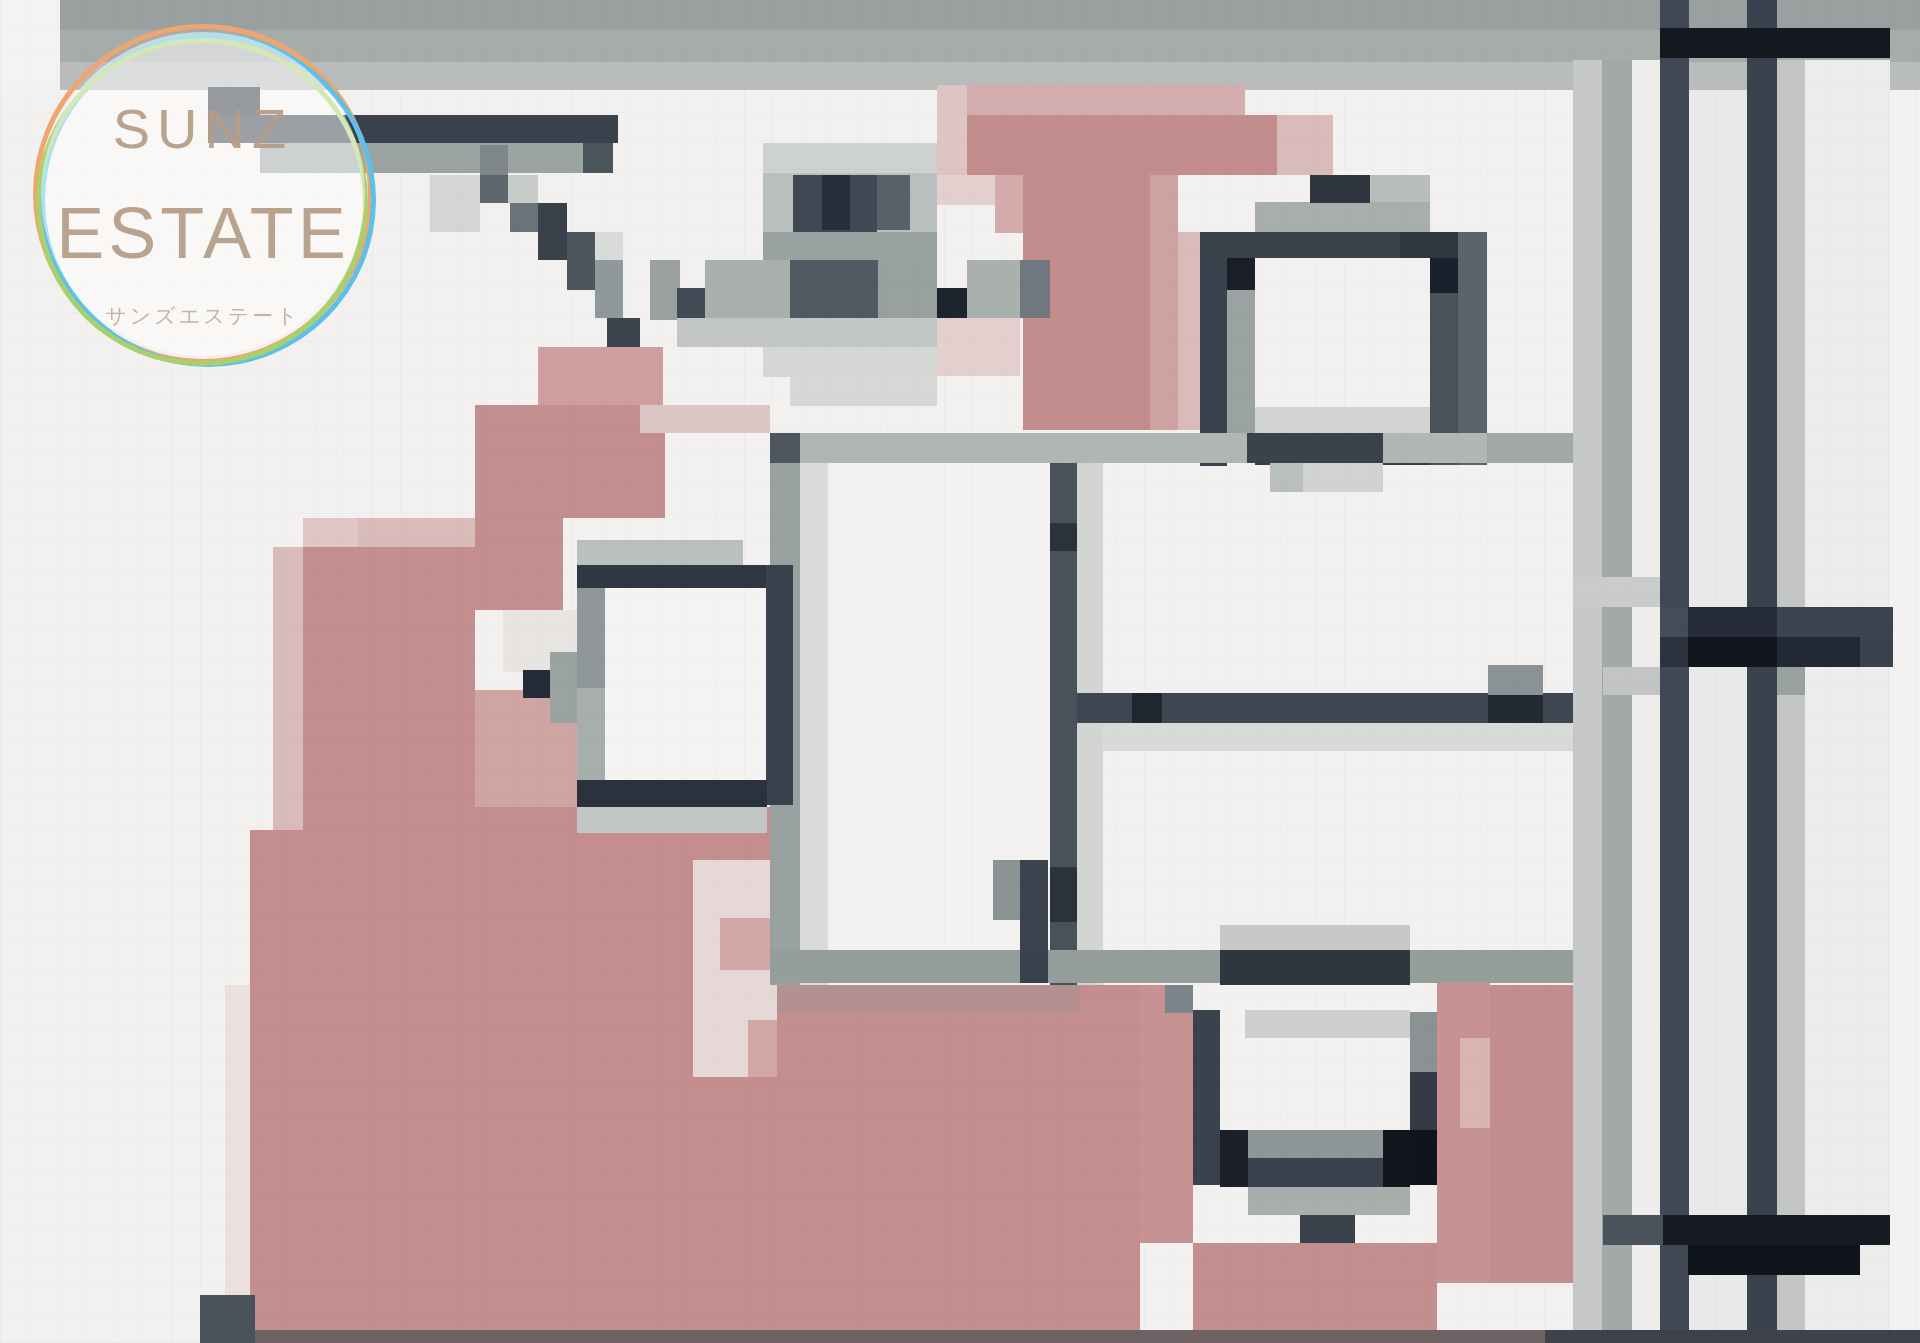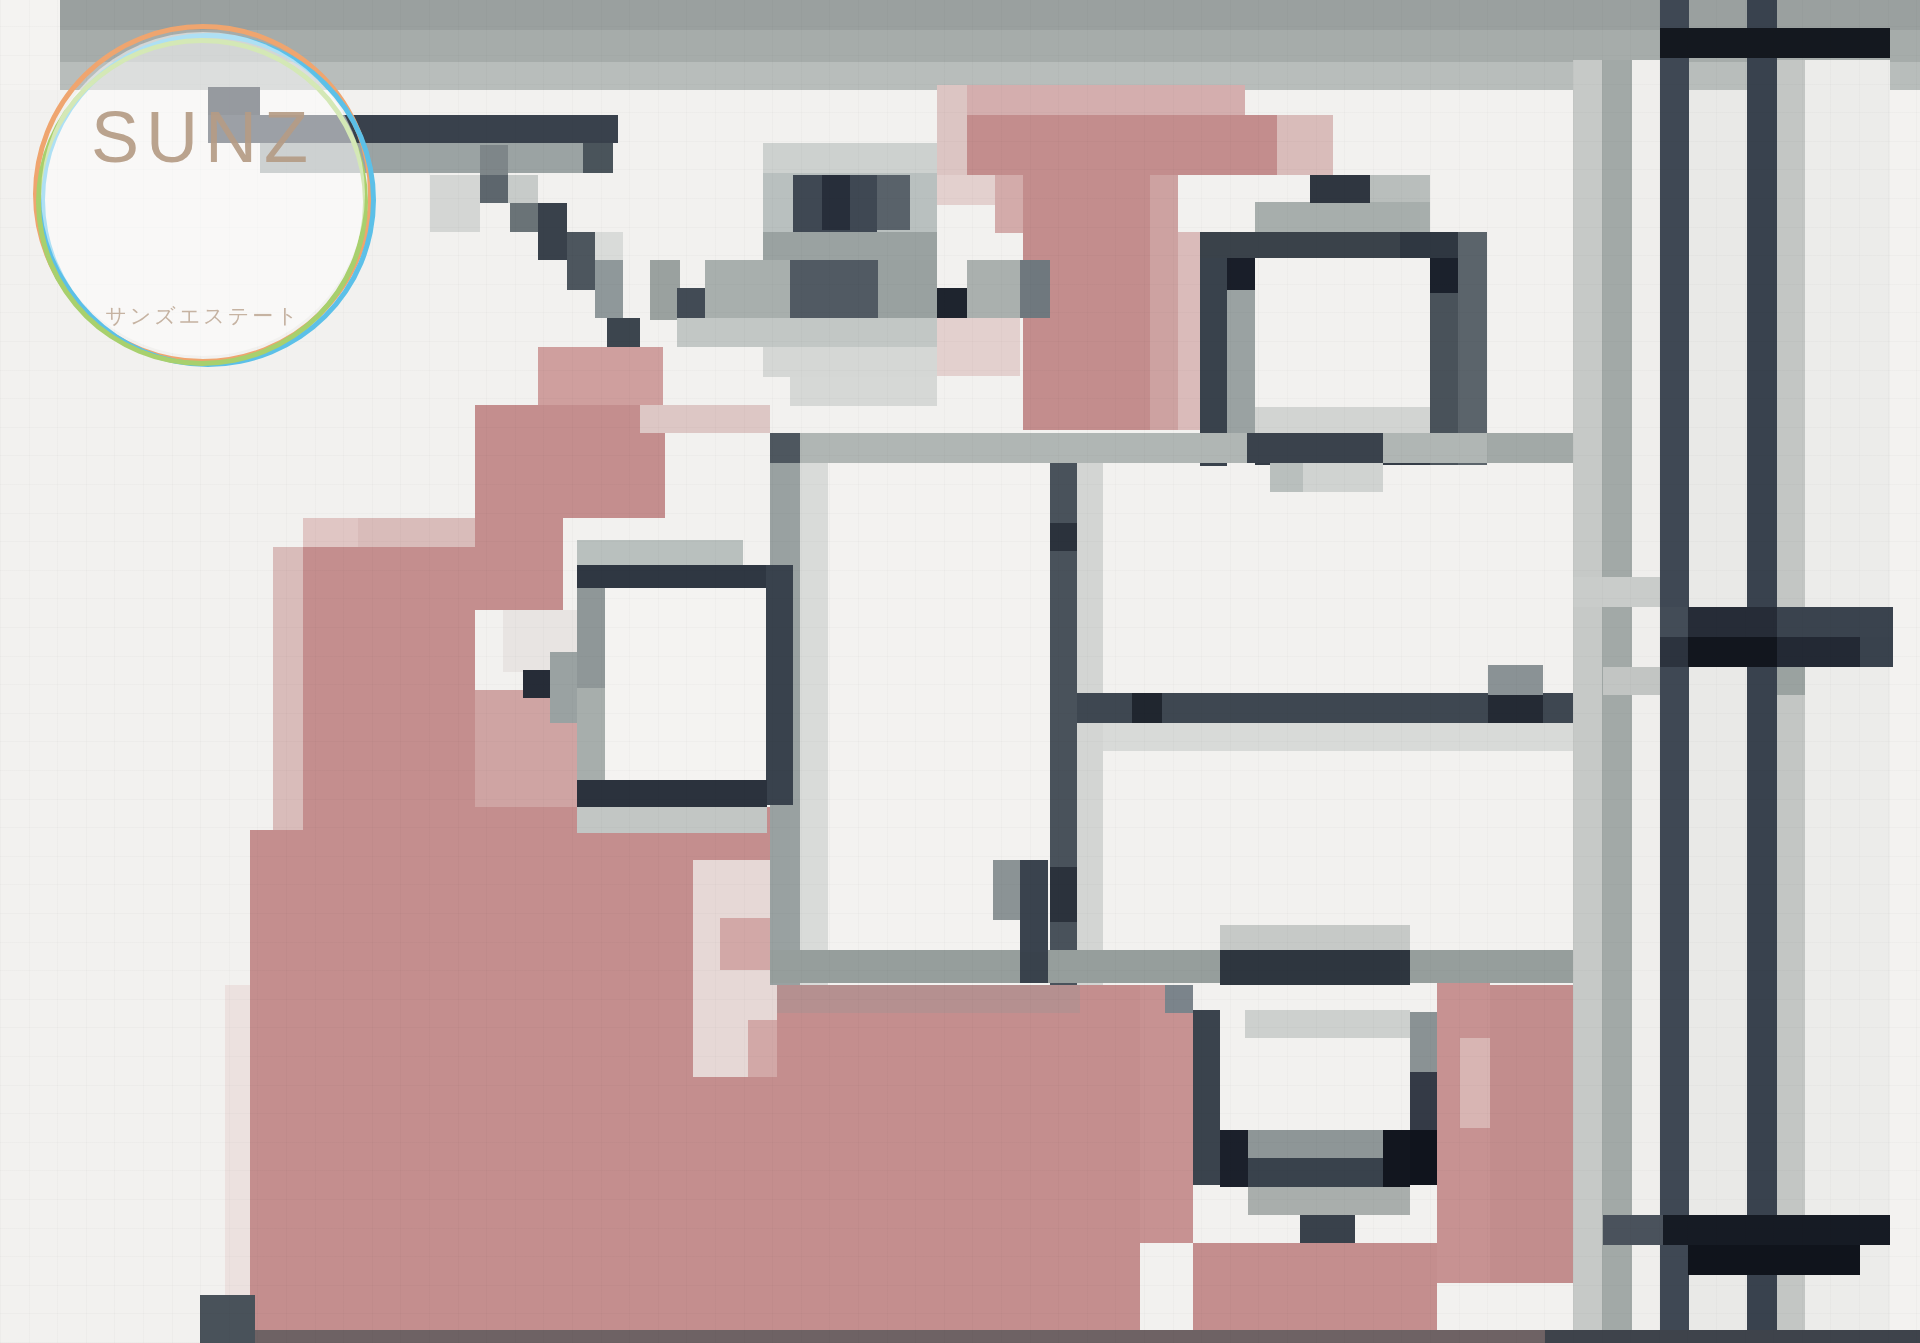--- a/index.html
+++ b/index.html
@@ -14,21 +14,21 @@
   
   #logo{position:absolute;left:33px;top:24px;width:340px;height:340px;}
   .ring{position:absolute;border-radius:50%;border:5px solid transparent;}
   .ring1{left:0;top:0;width:330px;height:330px;}
   .ring2{left:7px;top:9px;width:326px;height:324px;}
   .ring3{left:3px;top:14px;width:322px;height:318px;}
   #logo-fill{position:absolute;left:8px;top:8px;width:324px;height:324px;border-radius:50%;
              background:rgba(255,255,255,0.5);}
   .logo-text{position:absolute;left:0;width:100%;text-align:center;
              font-family:"Liberation Sans",sans-serif;font-weight:300;opacity:0.92;}
-  #logo-line1{top:72px;font-size:72px;letter-spacing:7px;}
+  #logo-line1{top:72px;font-size:56px;letter-spacing:7px;}
   #logo-line2{top:168px;font-size:72px;letter-spacing:4px;}
   #logo-line3{top:278px;font-size:21px;letter-spacing:3px;opacity:0.75;}
 </style>
 </head>
 <body>
 
 <div id="stage">
   <div id="blocks">
       <div class="px" style="left: 0px; top: 0px; width: 1920px; height: 30px; background: rgb(154, 160, 159);"></div>
       <div class="px" style="left: 0px; top: 30px; width: 1920px; height: 32px; background: rgb(166, 172, 170);"></div>
@@ -189,15 +189,16 @@
       <div class="px" style="left: 1545px; top: 1330px; width: 375px; height: 13px; background: rgb(62, 67, 75);"></div>
     </div>
   <div id="grid"></div>
 
   <div id="logo">
     <div class="ring ring1" style="border-color: rgb(239, 165, 111);"></div>
     <div class="ring ring2" style="border-color: rgb(92, 192, 232);"></div>
     <div class="ring ring3" style="border-color: rgb(168, 208, 109);"></div>
     <div id="logo-fill" style="background: rgba(255, 255, 255, 0.5);"></div>
     <div class="logo-text" id="logo-line1" style="color: rgb(181, 156, 134);">SUNZ</div>
+    <div class="logo-text" id="logo-line2" style="color: rgb(181, 156, 134);">ESTATE</div>
     <div class="logo-text" id="logo-line3" style="color: rgb(181, 156, 134);">サンズエステート</div>
   </div>
 </div>
 
 </body></html>

